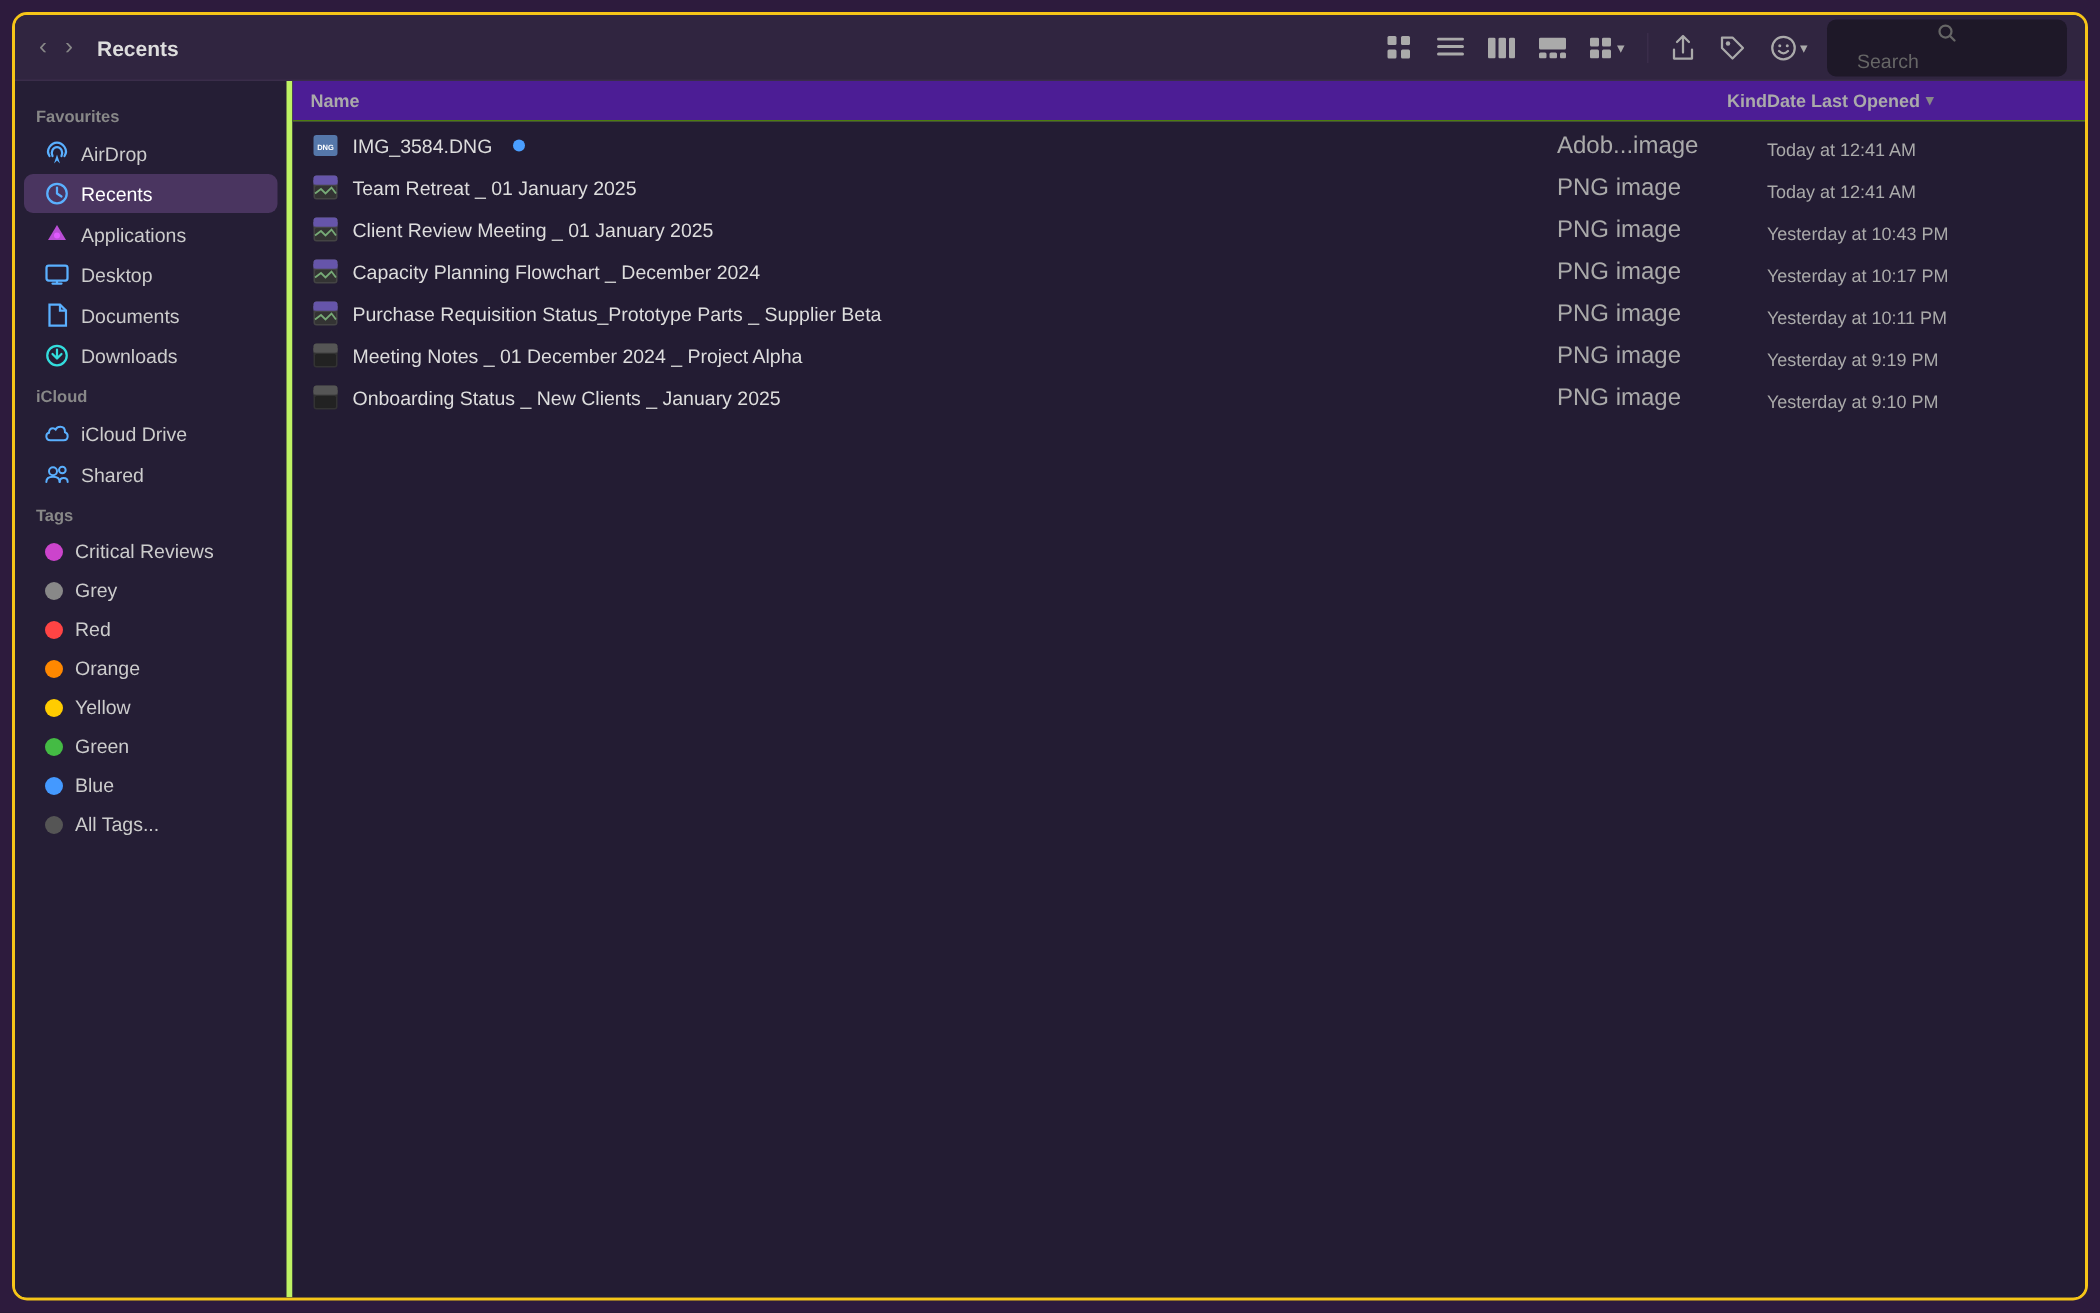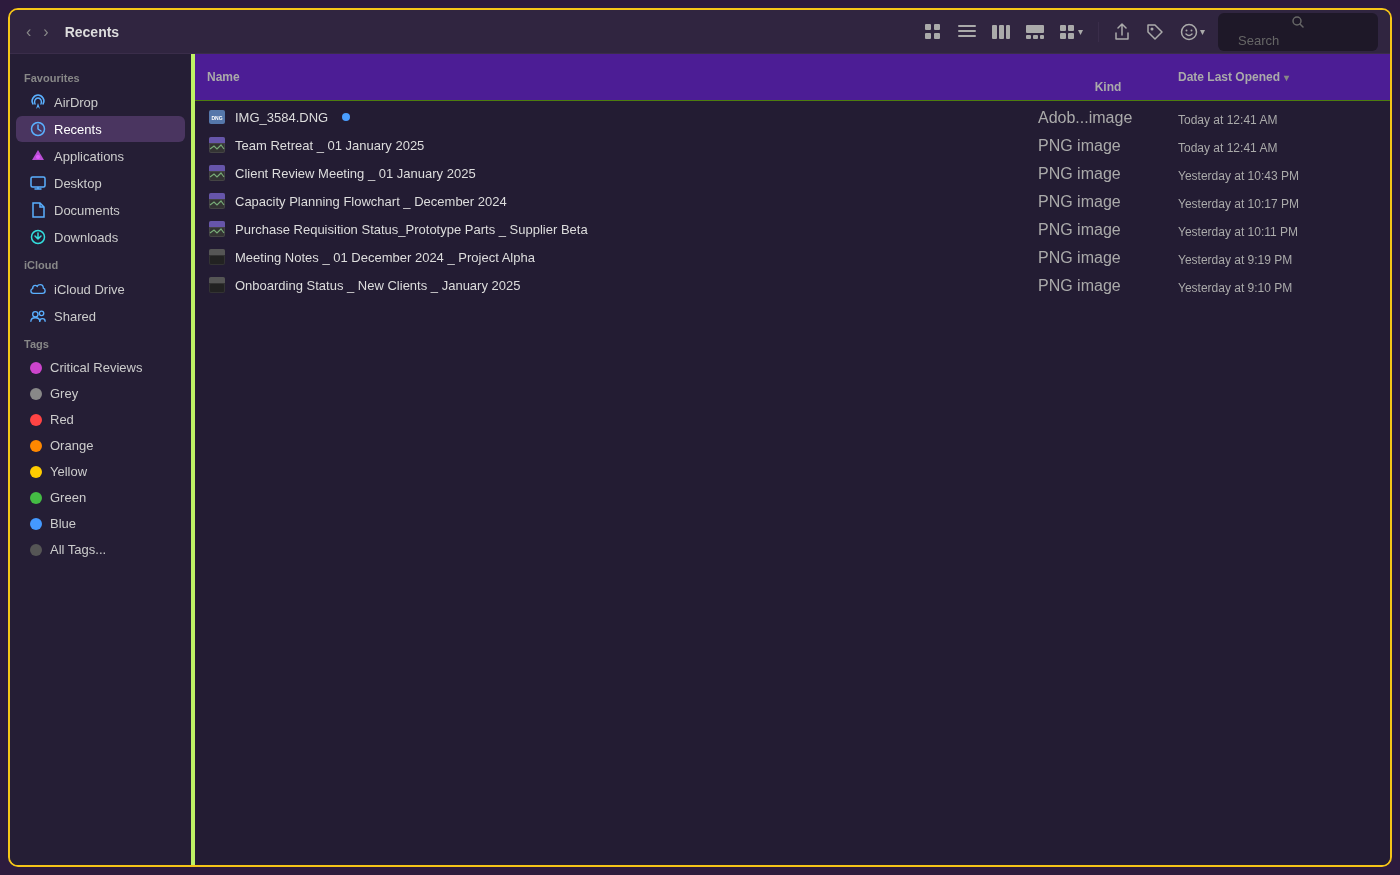--- a/index.html
+++ b/index.html
@@ -152,21 +152,21 @@
       align-items: center;
       padding: 6px 12px;
       border-bottom: 1px solid #4d7c0f;
       background: #4c1d95;
       font-size: 12px;
       color: #aaa;
       font-weight: 700;
       flex-shrink: 0;
     }
     .col-name { flex: 1; }
-    .col-kind { width: 140px; text-align: center; margin-top: 20px; }
+    .col-kind { width: 140px; text-align: right; }
     .col-date { width: 200px; text-align: left; display: flex; align-items: center; gap: 4px; }
     .sort-arrow { font-size: 10px; color: #888; }
     .file-list {
       flex: 1;
       overflow-y: auto;
       padding: 2px 0;
     }
     .file-row {
       display: flex;
       align-items: flex-end;

